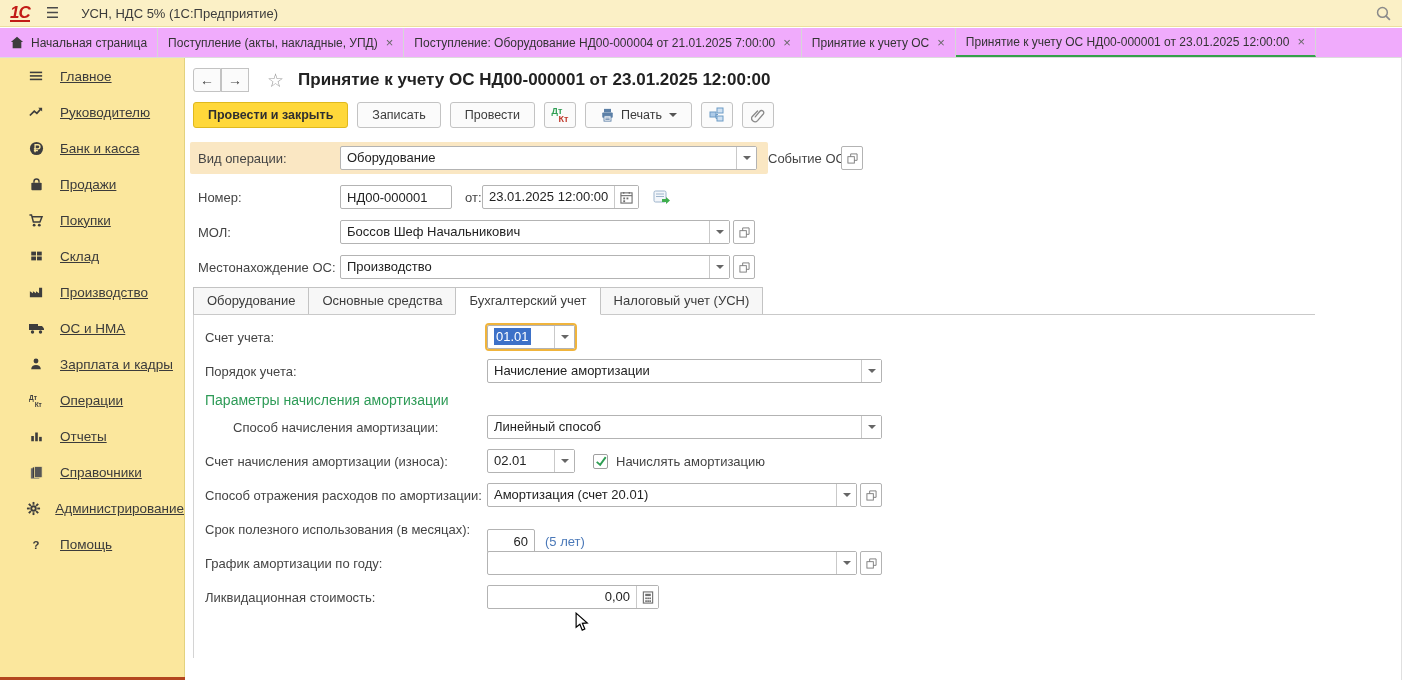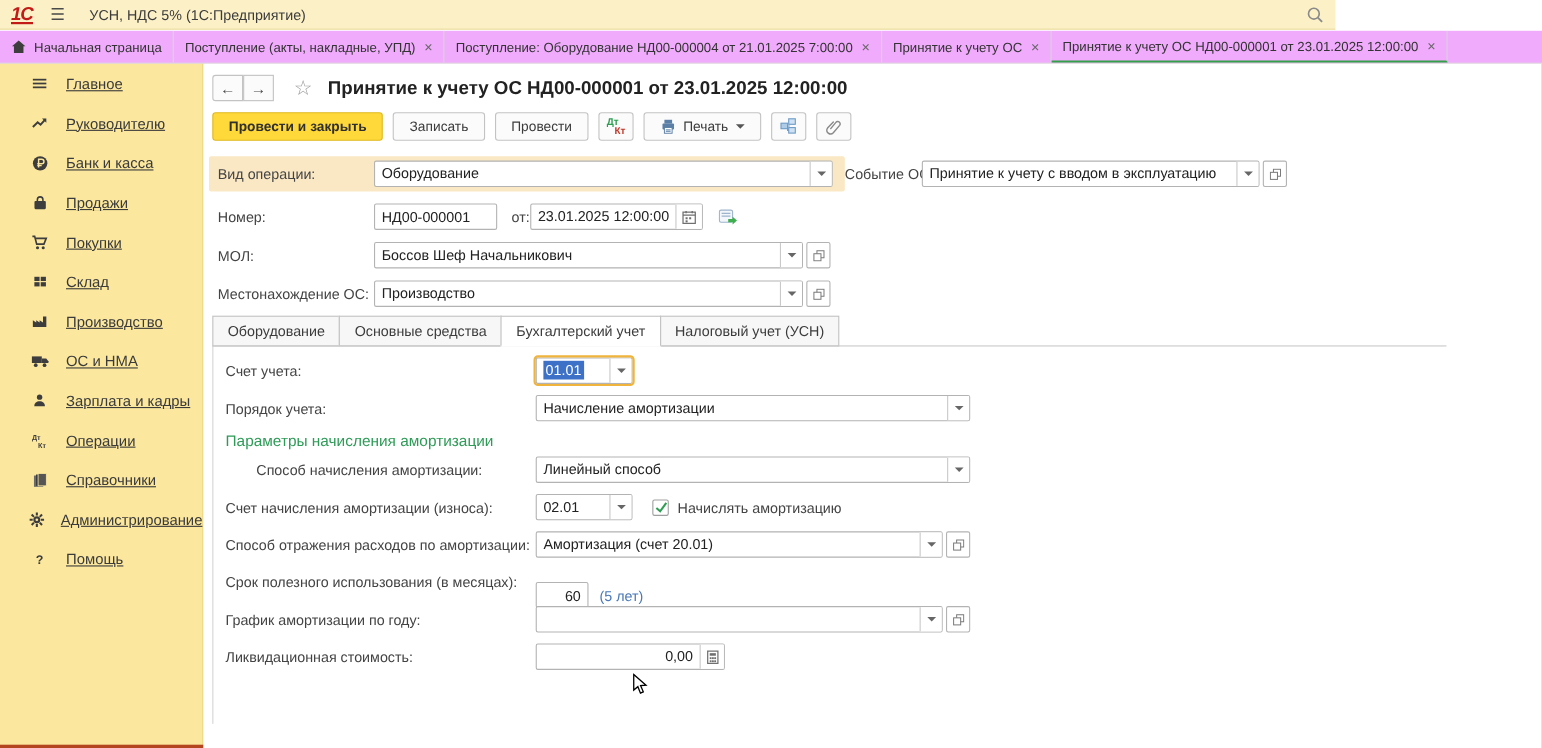--- a/index.html
+++ b/index.html
@@ -1,20 +1,20 @@
 <!DOCTYPE html>
 <html><head>
 <meta charset="utf-8">
 <style>
   * { margin:0; padding:0; box-sizing:border-box; }
   html,body { width:1402px; height:680px; overflow:hidden;
     font-family:"Liberation Sans", sans-serif; background:#fff; color:#333; }
 
   
-  #topbar { position:absolute; left:0; top:0; width:1214px; height:27px;
+  #topbar { position:absolute; left:0; top:0; width:1402px; height:27px;
     background:#fbf0c6; border-bottom:1px solid #ecdf9f;
     display:flex; align-items:center; }
   #logo { color:#c21b17; font-weight:bold; font-style:italic; font-size:17px;
     margin-left:10px; letter-spacing:-1px; border-bottom:2px solid #c21b17; line-height:15px;}
   #hamburger { font-size:15px; color:#4a4a4a; margin-left:16px; cursor:pointer;}
   #apptitle { margin-left:22px; font-size:13px; color:#3c3c3c; }
   #searchicon { position:absolute; right:10px; top:5px; }
 
   
   #tabbar { position:absolute; left:0; top:28px; width:1402px; height:30px;
@@ -240,20 +240,30 @@
         <span class="ic">
           <svg width="17" height="15" viewBox="0 0 18 16">
             <text x="1" y="7" font-family="Liberation Sans, sans-serif" font-size="7" font-weight="bold" fill="#3d3d3d">Дт</text>
             <text x="7" y="15" font-family="Liberation Sans, sans-serif" font-size="7" font-weight="bold" fill="#3d3d3d">Кт</text>
           </svg>
         </span>
         <span class="lb">Операции</span>
       </div>
       <div class="side-item">
         <span class="ic">
+          <svg width="15" height="14" viewBox="0 0 16 16">
+            <rect x="2" y="8" width="3" height="6" fill="#3d3d3d"></rect>
+            <rect x="6.5" y="4" width="3" height="10" fill="#3d3d3d"></rect>
+            <rect x="11" y="9" width="3" height="5" fill="#3d3d3d"></rect>
+          </svg>
+        </span>
+        <span class="lb">Отчеты</span>
+      </div>
+      <div class="side-item">
+        <span class="ic">
           <svg width="15" height="15" viewBox="0 0 16 16">
             <rect x="2" y="3.5" width="9" height="11" fill="#6b6b6b"></rect>
             <rect x="4" y="2.5" width="9" height="11" fill="#3d3d3d"></rect>
             <rect x="6" y="1.5" width="8" height="12" fill="#555" stroke="#fbe79d" stroke-width="0.8"></rect>
           </svg>
         </span>
         <span class="lb">Справочники</span>
       </div>
       <div class="side-item">
         <span class="ic">
@@ -340,26 +350,20 @@
       <span class="val">Оборудование</span>
       <span class="dd">
           <i></i>
         </span>
     </div>
   </div>
   <div class="frow" style="left:583px; top:87px;">
     <span class="flabel">Событие ОС:</span>
   </div>
   <div class="frow" style="left:653px; top:87px;">
-    <div class="combo" style="width:307px;">
-      <span class="val">Принятие к учету с вводом в эксплуатацию</span>
-      <span class="dd">
-          <i></i>
-        </span>
-    </div>
     <span class="sqbtn">
       <svg width="11" height="11" viewBox="0 0 12 12">
           <rect x="1" y="4" width="7" height="7" fill="none" stroke="#7a7a7a"></rect>
           <path d="M4 4V1h7v7h-3" fill="none" stroke="#7a7a7a"></path>
         </svg>
     </span>
   </div>
 
   <div class="frow" style="left:13px; top:126px;">
     <span class="flabel">Номер:</span>

